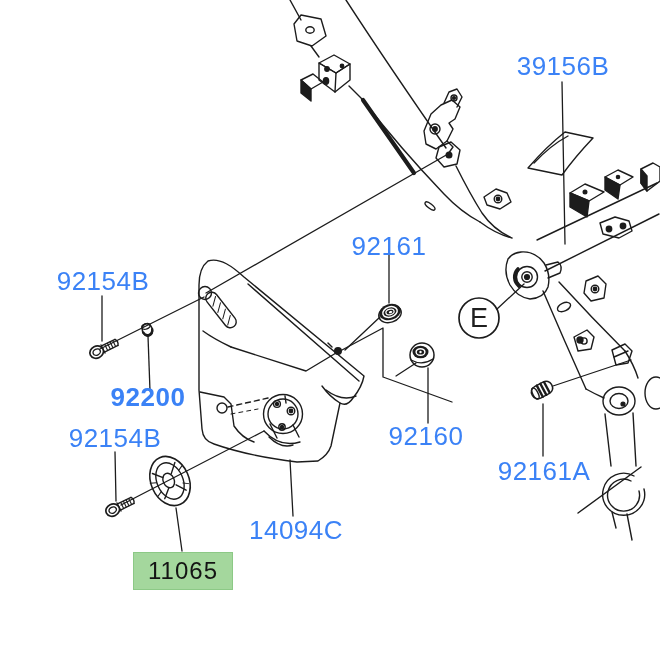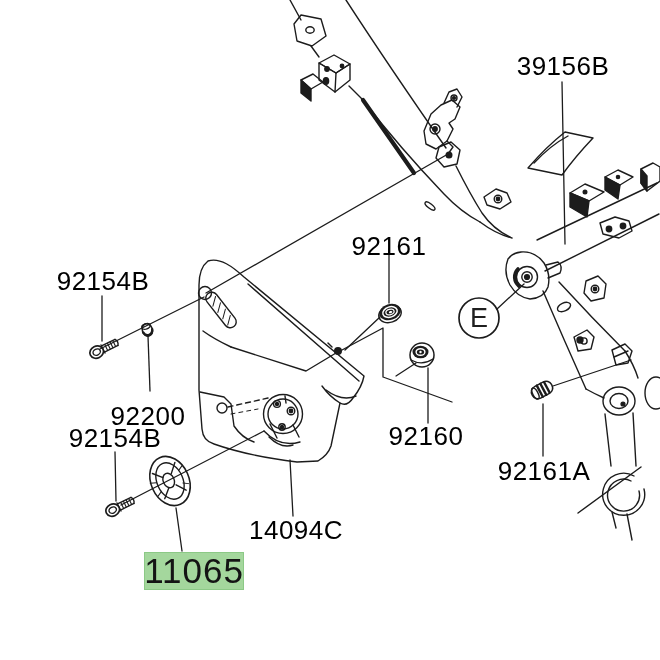--- a/index.html
+++ b/index.html
@@ -3,28 +3,28 @@
 <meta charset="utf-8">
 <style>
   html,body{margin:0;padding:0;background:#ffffff;}
   .stage{
     position:relative;width:660px;height:660px;background:#ffffff;overflow:hidden;
     font-family:"Liberation Sans", sans-serif;
   }
   .stage svg{position:absolute;left:0;top:0;}
   .lbl{
     position:absolute;transform:translate(-50%,-50%);
-    font-size:26px;color:#000000;white-space:nowrap;letter-spacing:0.5px;
+    font-size:26px;color:#3b82f6;white-space:nowrap;letter-spacing:0.5px;
     user-select:none;
   }
   .lbl-box{
-    position:absolute;left:144px;top:552px;width:100px;height:38px;
+    position:absolute;left:133px;top:552px;width:100px;height:38px;
     background:#a4d79d;border:1px solid #8cc986;box-sizing:border-box;
     display:flex;align-items:center;justify-content:center;
-    font-size:35px;color:#141414;letter-spacing:1px;
+    font-size:24px;color:#141414;letter-spacing:1px;
   }
   .ref-e{
     position:absolute;transform:translate(-50%,-50%);
     font-size:27px;color:#1f1f1f;
   }
 </style>
 </head>
 <body>
 
 <div class="stage">
@@ -225,21 +225,21 @@
         <path d="M553,386 L631,360"></path>
         <path d="M562,82 L565,244"></path>
         <path d="M497,309 L524,284"></path>
       </g>
     </g>
   </svg>
 
   <div class="lbl" style="left:563px;top:66px;">39156B</div>
   <div class="lbl" style="left:103px;top:281px;">92154B</div>
   <div class="lbl" style="left:389px;top:234px;margin-top:12px;">92161</div>
-  <div class="lbl" style="left:148px;top:416px;">92200</div>
+  <div class="lbl" style="left:148px;top:397px;font-weight:bold;">92200</div>
   <div class="lbl" style="left:115px;top:438px;">92154B</div>
   <div class="lbl" style="left:426px;top:436px;text-align:right;">92160</div>
   <div class="lbl" style="left:544px;top:471px;">92161A</div>
   <div class="lbl" style="left:296px;top:530px;text-align:right;">14094C</div>
 
   <div class="lbl-box">
     <span>11065</span>
   </div>
 
   <div class="ref-e" style="left:479px;top:318px;">E</div>

